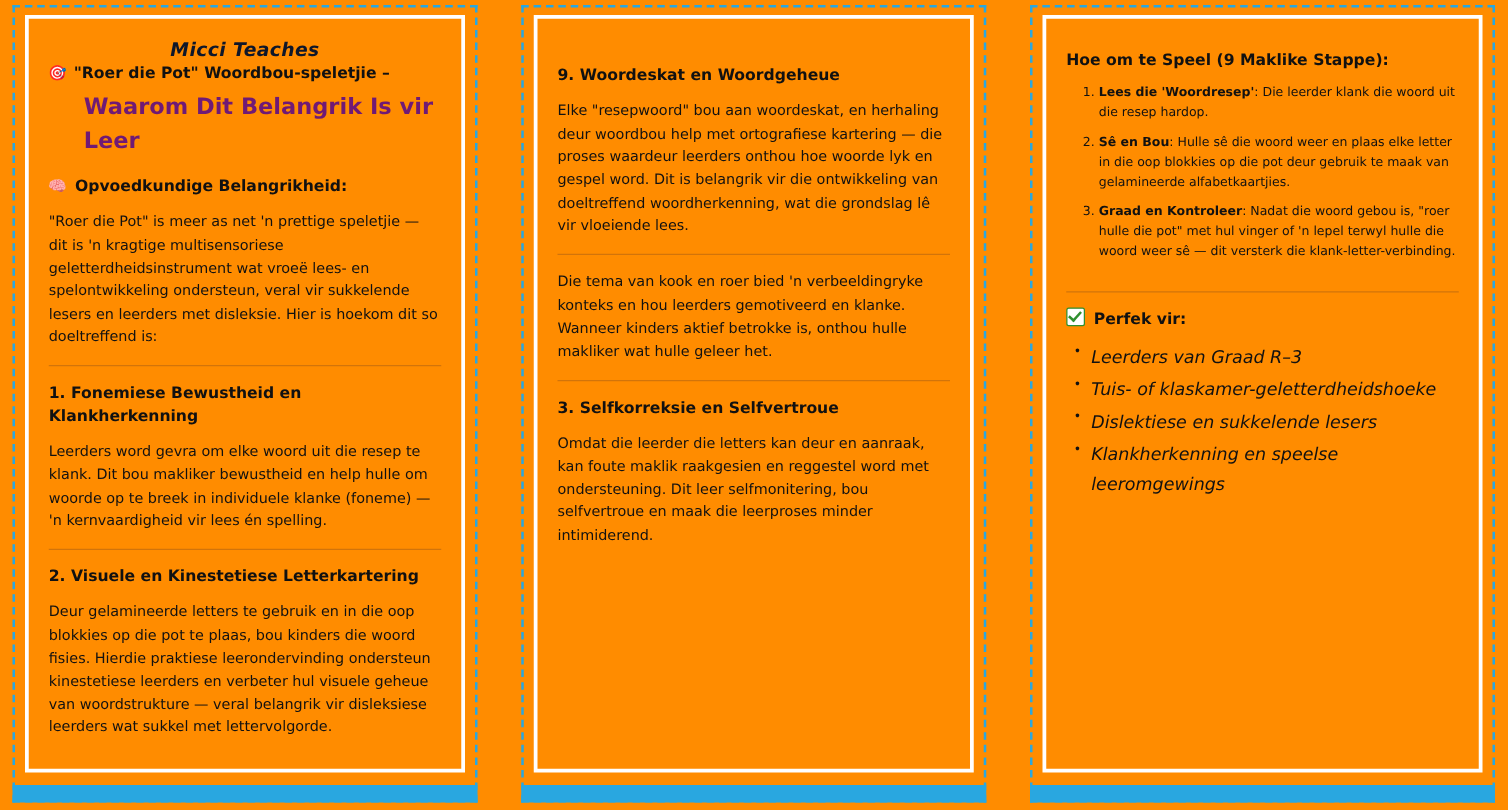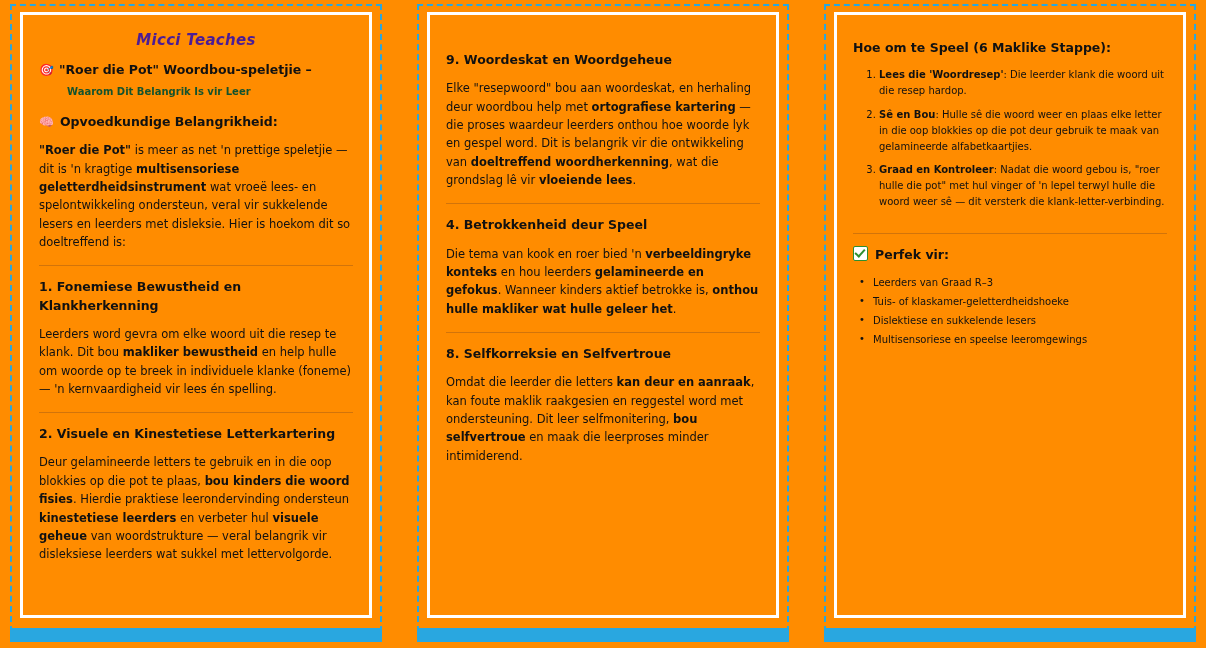--- a/index.html
+++ b/index.html
@@ -63,75 +63,76 @@
   }
 
   
   .card, .card * {
     font-family: "DejaVu Sans", sans-serif;
   }
   .title {
     text-align: center;
     font-size: 15px;
     font-weight: bold;
-    color: #4c1d95;
+    color: #0f172a;
     font-style: italic;
-    margin: 2px 0 12px 0;
+    margin: 2px 0 0 0;
     letter-spacing: .3px;
   }
   .subtitle {
     font-size: 12.5px;
     font-weight: bold;
     color: #111111;
     margin: 0 0 4px 0;
     line-height: 1.5;
   }
   .subtitle .ic { margin-right: 5px; }
   .subtitle2 {
-    font-size: 10px;
-    font-weight: bold;
-    color: #14532d;
+    font-size: 18px;
+    font-weight: bold;
+    color: #701a75;
     margin: 0 0 14px 28px;
     line-height: 1.5;
   }
   .sectionhead {
     font-size: 12.5px;
     font-weight: bold;
     color: #111111;
     margin: 0 0 10px 0;
     line-height: 1.45;
   }
   .sectionhead.withicon .ic { margin-right: 6px; }
   p.body {
     font-size: 11.5px;
     line-height: 1.6;
     color: #111111;
     margin: 0 0 14px 0;
   }
-  p.body b { font-weight: bold; }
+  p.body b { font-weight: normal; }
   hr.rule {
     border: none;
     border-top: 1px solid #d2740a;
     margin: 12px 0 12px 0;
   }
   ol.steps {
     margin: 6px 0 0 0;
     padding-left: 26px;
     font-size: 10px;
     line-height: 1.62;
     color: #111111;
   }
   ol.steps li { margin-bottom: 7px; }
   ul.bullets {
     margin: 8px 0 0 0;
     padding-left: 20px;
-    font-size: 10px;
+    font-size: 14px;
     line-height: 1.72;
     color: #111111;
     list-style: none;
+    font-style: italic;
   }
   ul.bullets li { position: relative; margin-bottom: 2px; }
   ul.bullets li:before {
     content: "•";
     position: absolute;
     left: -14px;
     top: -1px;
     font-size: 10px;
     color: #111111;
   }
@@ -197,53 +198,52 @@
   <div class="col">
     <div class="dashframe"></div>
     <div class="card">
       <div class="spacer-lg"></div>
 
       <div class="sectionhead">9. Woordeskat en Woordgeheue</div>
       <p class="body">Elke "resepwoord" bou aan woordeskat, en herhaling deur woordbou help met <b>ortografiese kartering</b> — die proses waardeur leerders onthou hoe woorde lyk en gespel word. Dit is belangrik vir die ontwikkeling van <b>doeltreffend woordherkenning</b>, wat die grondslag lê vir <b>vloeiende lees</b>.</p>
 
       <hr class="rule">
 
-      <div class="sectionhead">4. Betrokkenheid deur Speel</div>
-      <p class="body">Die tema van kook en roer bied 'n <b>verbeeldingryke konteks</b> en hou leerders <b>gelamineerde en gefokus</b>. Wanneer kinders aktief betrokke is, <b>onthou hulle makliker wat hulle geleer het</b>.</p>
-
-      <hr class="rule">
-
-      <div class="sectionhead">8. Selfkorreksie en Selfvertroue</div>
+      <p class="body">Die tema van kook en roer bied 'n <b>verbeeldingryke konteks</b> en hou leerders <b>gemotiveerd en klanke</b>. Wanneer kinders aktief betrokke is, <b>onthou hulle makliker wat hulle geleer het</b>.</p>
+
+      <hr class="rule">
+
+      <div class="sectionhead">3. Selfkorreksie en Selfvertroue</div>
       <p class="body">Omdat die leerder die letters <b>kan deur en aanraak</b>, kan foute maklik raakgesien en reggestel word met ondersteuning. Dit leer selfmonitering, <b>bou selfvertroue</b> en maak die leerproses minder intimiderend.</p>
     </div>
     <div class="bottombar"></div>
   </div>
 
   <div class="col">
     <div class="dashframe"></div>
     <div class="card">
       <div class="spacer-lg" style="height:10px"></div>
 
-      <div class="sectionhead">Hoe om te Speel (6 Maklike Stappe):</div>
+      <div class="sectionhead">Hoe om te Speel (9 Maklike Stappe):</div>
 
       <ol class="steps">
           <li><b>Lees die 'Woordresep'</b>: Die leerder klank die woord uit die resep hardop.</li>
           <li><b>Sê en Bou</b>: Hulle sê die woord weer en plaas elke letter in die oop blokkies op die pot deur gebruik te maak van gelamineerde alfabetkaartjies.</li>
           <li><b>Graad en Kontroleer</b>: Nadat die woord gebou is, "roer hulle die pot" met hul vinger of 'n lepel terwyl hulle die woord weer sê — dit versterk die klank-letter-verbinding.</li>
         </ol>
 
       <hr class="rule" style="margin-top:22px">
 
       <div class="sectionhead withicon">
         <span class="check"></span><span>Perfek vir:</span>
       </div>
 
       <ul class="bullets">
           <li>Leerders van Graad R–3</li>
           <li>Tuis- of klaskamer-geletterdheidshoeke</li>
           <li>Dislektiese en sukkelende lesers</li>
-          <li>Multisensoriese en speelse leeromgewings</li>
+          <li>Klankherkenning en speelse leeromgewings</li>
         </ul>
     </div>
     <div class="bottombar"></div>
   </div>
 
 </div>
 
 </body></html>

